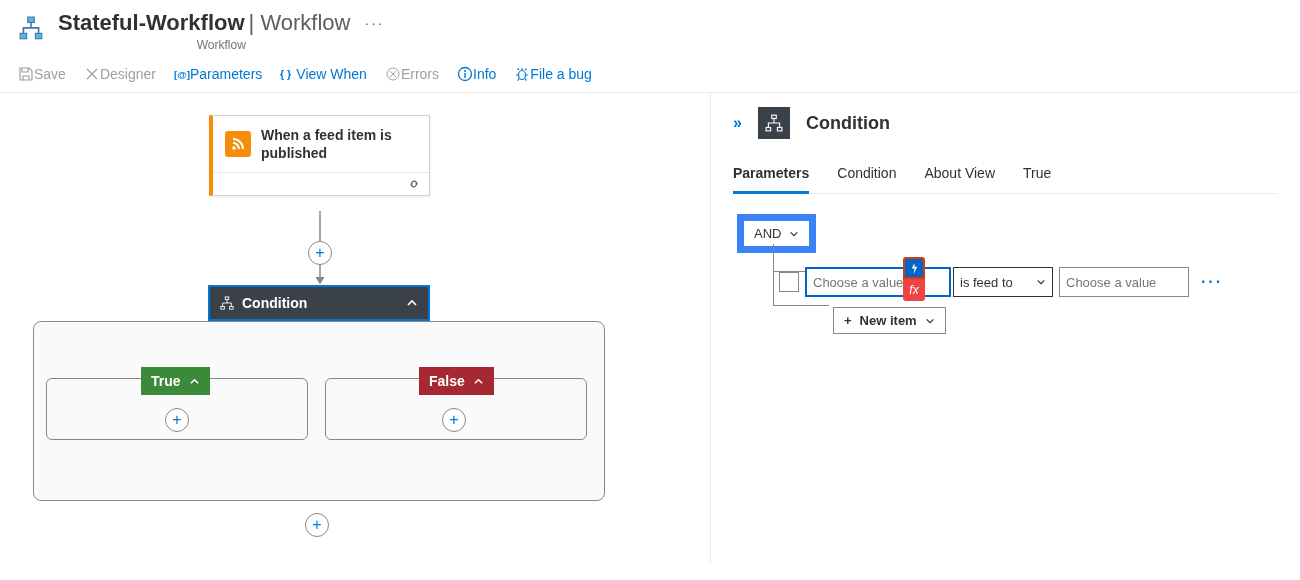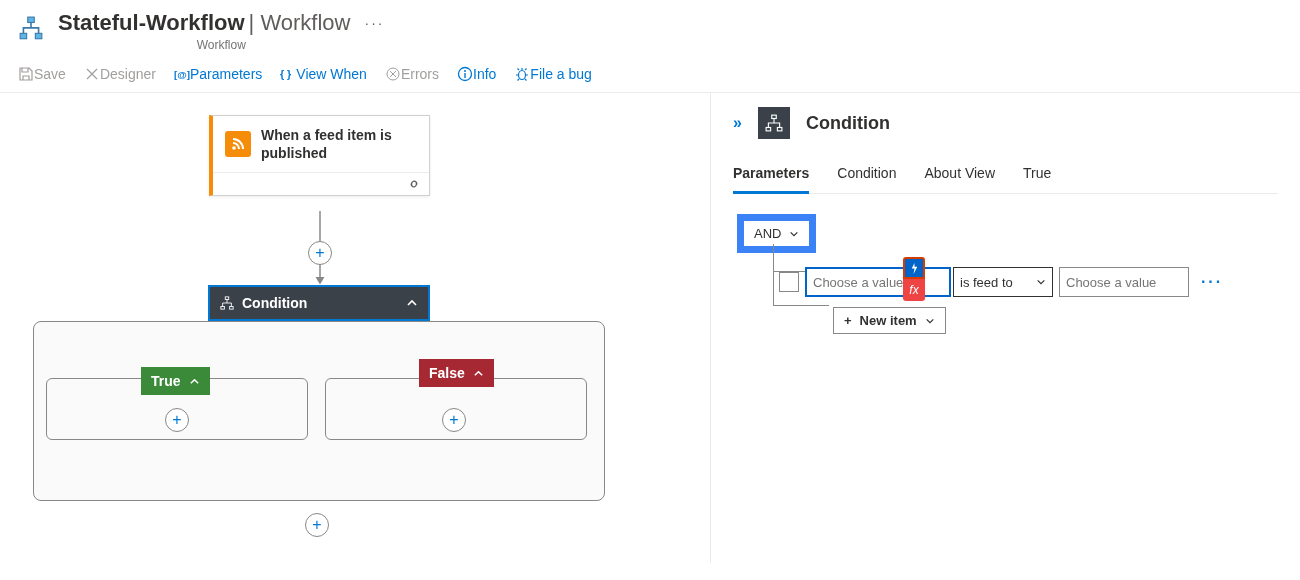--- a/index.html
+++ b/index.html
@@ -41,21 +41,21 @@
 
   .condition-card { position: absolute; left: 208px; top: 192px; width: 222px; height: 36px; background: #3a4148; border: 2px solid #0078d4; color: #fff; display: flex; align-items: center; padding: 0 10px; gap: 8px; font-size: 14px; font-weight: 600; cursor: pointer; }
   .condition-card .chev { margin-left: auto; }
 
   .branch-container { position: absolute; left: 33px; top: 228px; width: 572px; height: 180px; border: 1px solid #8a8886; border-radius: 8px; background: #fafafa; }
   .branch-box { position: absolute; width: 262px; height: 62px; border: 1px solid #8a8886; border-radius: 6px; background: #fafafa; }
   .branch-true { left: 46px; top: 285px; }
   .branch-false { left: 325px; top: 285px; }
   .branch-label { position: absolute; height: 28px; padding: 0 10px; display: flex; align-items: center; gap: 8px; color: #fff; font-size: 14px; font-weight: 600; }
   .label-true { left: 141px; top: 274px; background: #3a8a3a; }
-  .label-false { left: 419px; top: 266px; background: #a52833; }
+  .label-false { left: 419px; top: 274px; background: #a52833; }
 
   
   .panel { width: 590px; border-left: 1px solid #edebe9; padding: 14px 22px; position: relative; }
   .panel-head { display: flex; align-items: center; gap: 16px; margin-bottom: 26px; }
   .collapse-btn { color: #0078d4; font-size: 16px; font-weight: 700; cursor: pointer; }
   .panel-icon { width: 32px; height: 32px; background: #3a4148; display: flex; align-items: center; justify-content: center; }
   .panel-title { font-size: 18px; font-weight: 600; }
 
   .tabs { display: flex; gap: 28px; border-bottom: 1px solid #edebe9; font-size: 14px; margin-bottom: 20px; }
   .tab { padding-bottom: 10px; cursor: pointer; color: #323130; }

